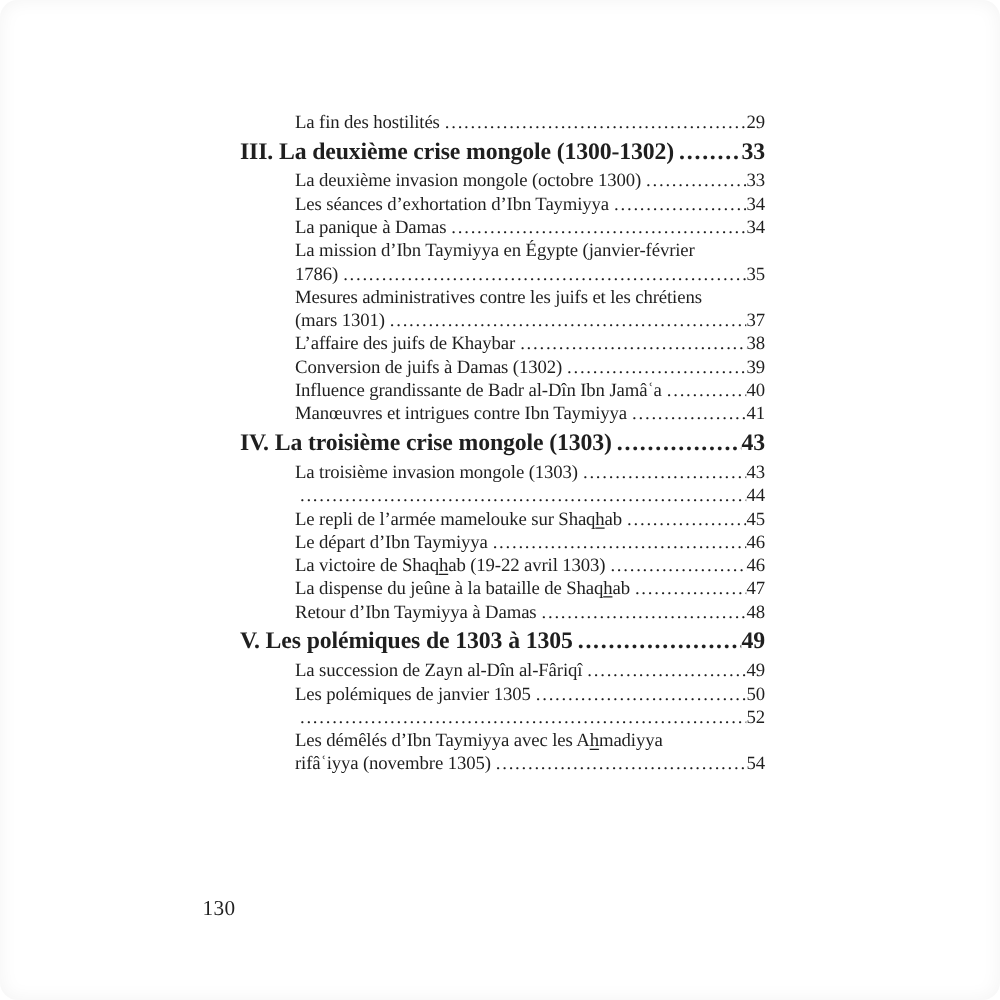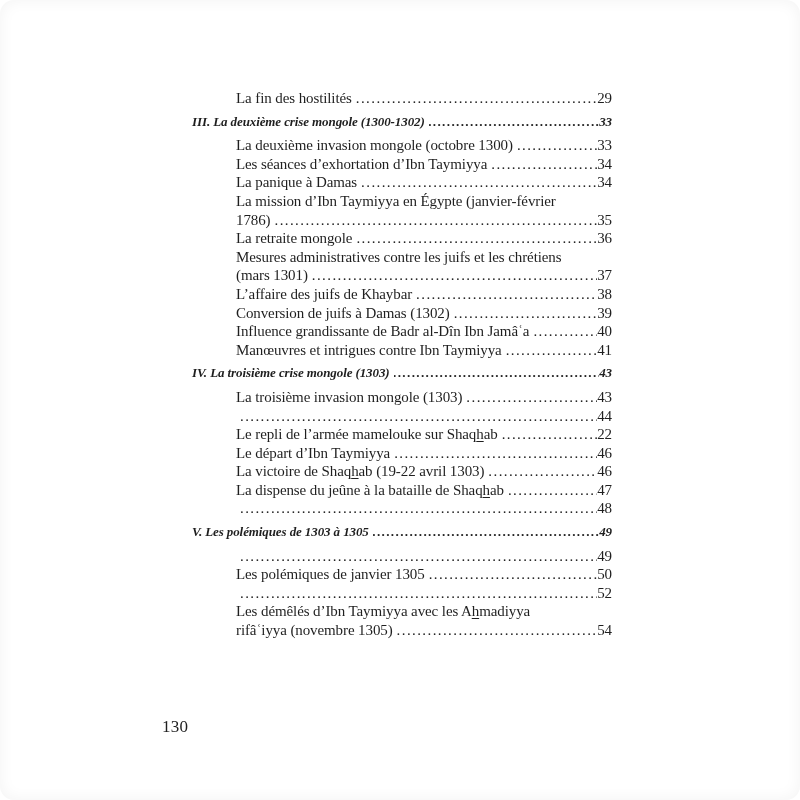--- a/index.html
+++ b/index.html
@@ -22,24 +22,23 @@
   }
   .row {
     display: flex;
     align-items: flex-end;
     line-height: 18.6px;
     font-size: 15px;
     letter-spacing: -0.1px;
   }
   .row.heading {
     font-weight: 700;
-    font-size: 13px;
+    font-size: 19px;
     margin: 5px 0;
     letter-spacing: -0.1px;
-    font-style: italic;
   }
   .row.entry, .row.cont { padding-left: 44px; }
   .text { flex: 0 0 auto; white-space: nowrap; }
   .leader {
     flex: 1 1 auto;
     min-width: 0;
     overflow: hidden;
     white-space: nowrap;
     margin-left: 4px;
   }
@@ -91,25 +90,20 @@
       <div class="row entry">
     <span class="text">La mission d’Ibn Taymiyya en Égypte (janvier-février</span>
 
   </div>
       <div class="row cont">
     <span class="text">1786)</span>
     <span class="leader"></span>
     <span class="pagenum">35</span>
   </div>
       <div class="row entry">
-    <span class="text">La retraite mongole</span>
-    <span class="leader"></span>
-    <span class="pagenum">36</span>
-  </div>
-      <div class="row entry">
     <span class="text">Mesures administratives contre les juifs et les chrétiens</span>
 
   </div>
       <div class="row cont">
     <span class="text">(mars 1301)</span>
     <span class="leader"></span>
     <span class="pagenum">37</span>
   </div>
       <div class="row entry">
     <span class="text">L’affaire des juifs de Khaybar</span>
@@ -141,47 +135,49 @@
     <span class="leader"></span>
     <span class="pagenum">43</span>
   </div>
       <div class="row entry">
     <span class="leader"></span>
     <span class="pagenum">44</span>
   </div>
       <div class="row entry">
     <span class="text">Le repli de l’armée mamelouke sur Shaq<span class="uline">h</span>ab</span>
     <span class="leader"></span>
-    <span class="pagenum">22</span>
+    <span class="pagenum">45</span>
   </div>
       <div class="row entry">
     <span class="text">Le départ d’Ibn Taymiyya</span>
     <span class="leader"></span>
     <span class="pagenum">46</span>
   </div>
       <div class="row entry">
     <span class="text">La victoire de Shaq<span class="uline">h</span>ab (19-22 avril 1303)</span>
     <span class="leader"></span>
     <span class="pagenum">46</span>
   </div>
       <div class="row entry">
     <span class="text">La dispense du jeûne à la bataille de Shaq<span class="uline">h</span>ab</span>
     <span class="leader"></span>
     <span class="pagenum">47</span>
   </div>
       <div class="row entry">
+    <span class="text">Retour d’Ibn Taymiyya à Damas</span>
     <span class="leader"></span>
     <span class="pagenum">48</span>
   </div>
       <div class="row heading">
     <span class="text">V. Les polémiques de 1303 à 1305</span>
     <span class="leader"></span>
     <span class="pagenum">49</span>
   </div>
       <div class="row entry">
+    <span class="text">La succession de Zayn al-Dîn al-Fâriqî</span>
     <span class="leader"></span>
     <span class="pagenum">49</span>
   </div>
       <div class="row entry">
     <span class="text">Les polémiques de janvier 1305</span>
     <span class="leader"></span>
     <span class="pagenum">50</span>
   </div>
       <div class="row entry">
     <span class="leader"></span>

